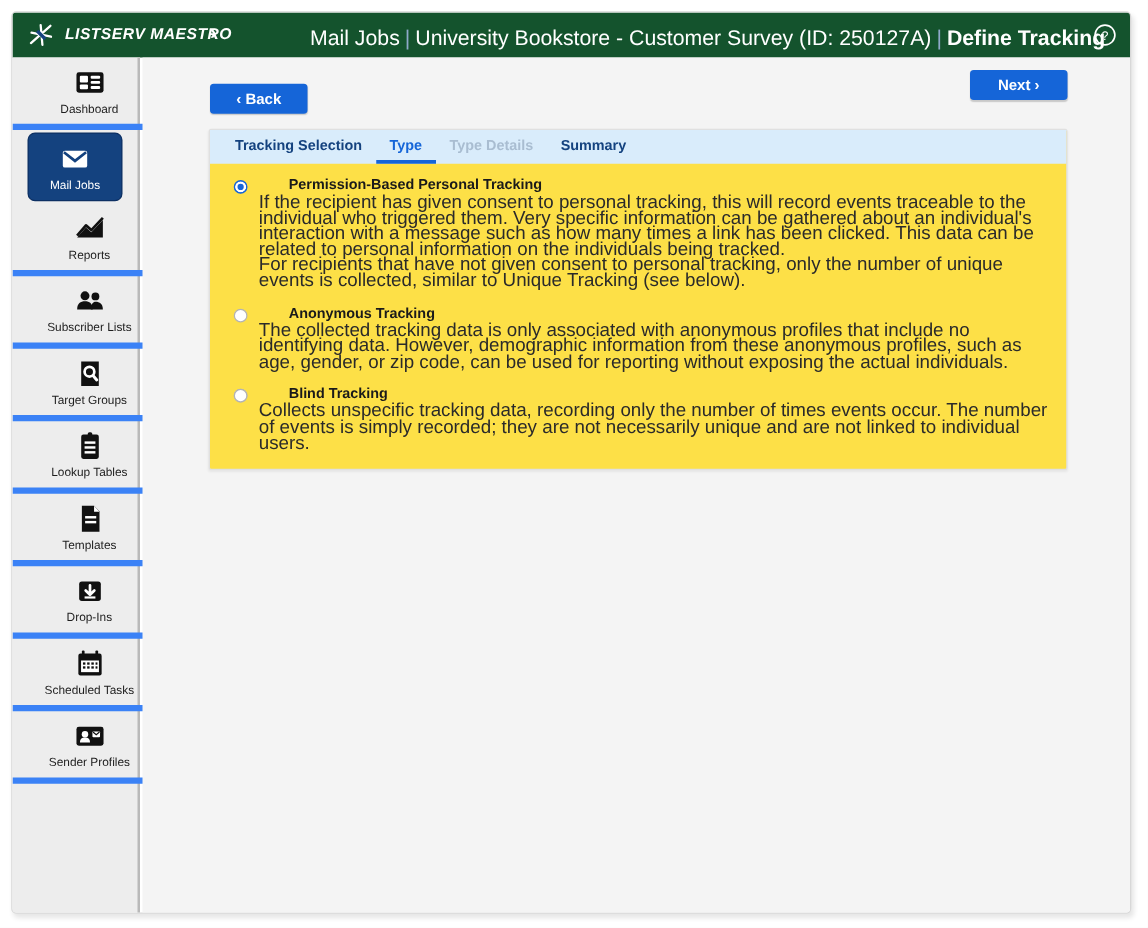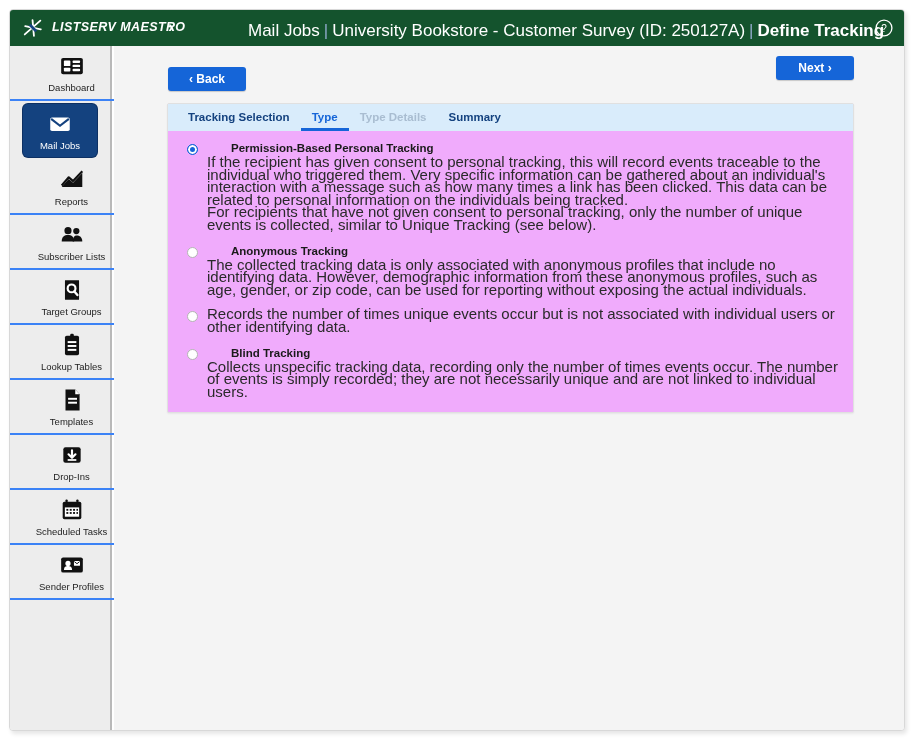--- a/index.html
+++ b/index.html
@@ -65,21 +65,21 @@
     width: 102px; height: 686px;
     background: #ededed;
     border-right: 2px solid #b9b9b9;
   }
   .nav-item {
     position: relative;
     width: 123px;
     padding: 7px 2px 6px 2px;
     text-align: center;
     cursor: pointer;
-    border-bottom: 2px solid #3b82f6;
+    border-bottom: 5px solid #3b82f6;
   }
   .nav-item .nav-icon {
     display: block;
     height: 26px;
     margin: 0 auto 3px auto;
   }
   .nav-item .nav-label {
     display: block;
     font-size: 9.5px;
     color: #1d1d1d;
@@ -118,21 +118,21 @@
     box-shadow: 0 1px 1px rgba(0,0,0,0.18);
   }
   #back-button  { left: 54px;  top: 21px; width: 78px; }
   #next-button  { right: 52px; top: 10px; width: 78px; }
 
   
   #card {
     position: absolute;
     left: 53px; top: 57px;
     width: 687px;
-    background: #f0abfc;
+    background: #fde047;
     border: 1px solid #e0e0e0;
     border-radius: 2px;
     box-shadow: 0 1px 2px rgba(0,0,0,0.06);
   }
 
   
   #tabstrip {
     position: relative;
     height: 27px;
     background: #d9ecfb;
@@ -350,23 +350,20 @@
         <div class="option">
           <span class="radio"></span>
           <div class="opt-title">Anonymous Tracking</div>
           <div class="opt-desc">
             <p>The collected tracking data is only associated with anonymous profiles that include no identifying data. However, demographic information from these anonymous profiles, such as age, gender, or zip code, can be used for reporting without exposing the actual individuals.</p>
           </div>
         </div>
 
         <div class="option">
           <span class="radio"></span>
-          <div class="opt-desc">
-            <p>Records the number of times unique events occur but is not associated with individual users or other identifying data.</p>
-          </div>
         </div>
 
         <div class="option">
           <span class="radio"></span>
           <div class="opt-title">Blind Tracking</div>
           <div class="opt-desc">
             <p>Collects unspecific tracking data, recording only the number of times events occur. The number of events is simply recorded; they are not necessarily unique and are not linked to individual users.</p>
           </div>
         </div>
 

